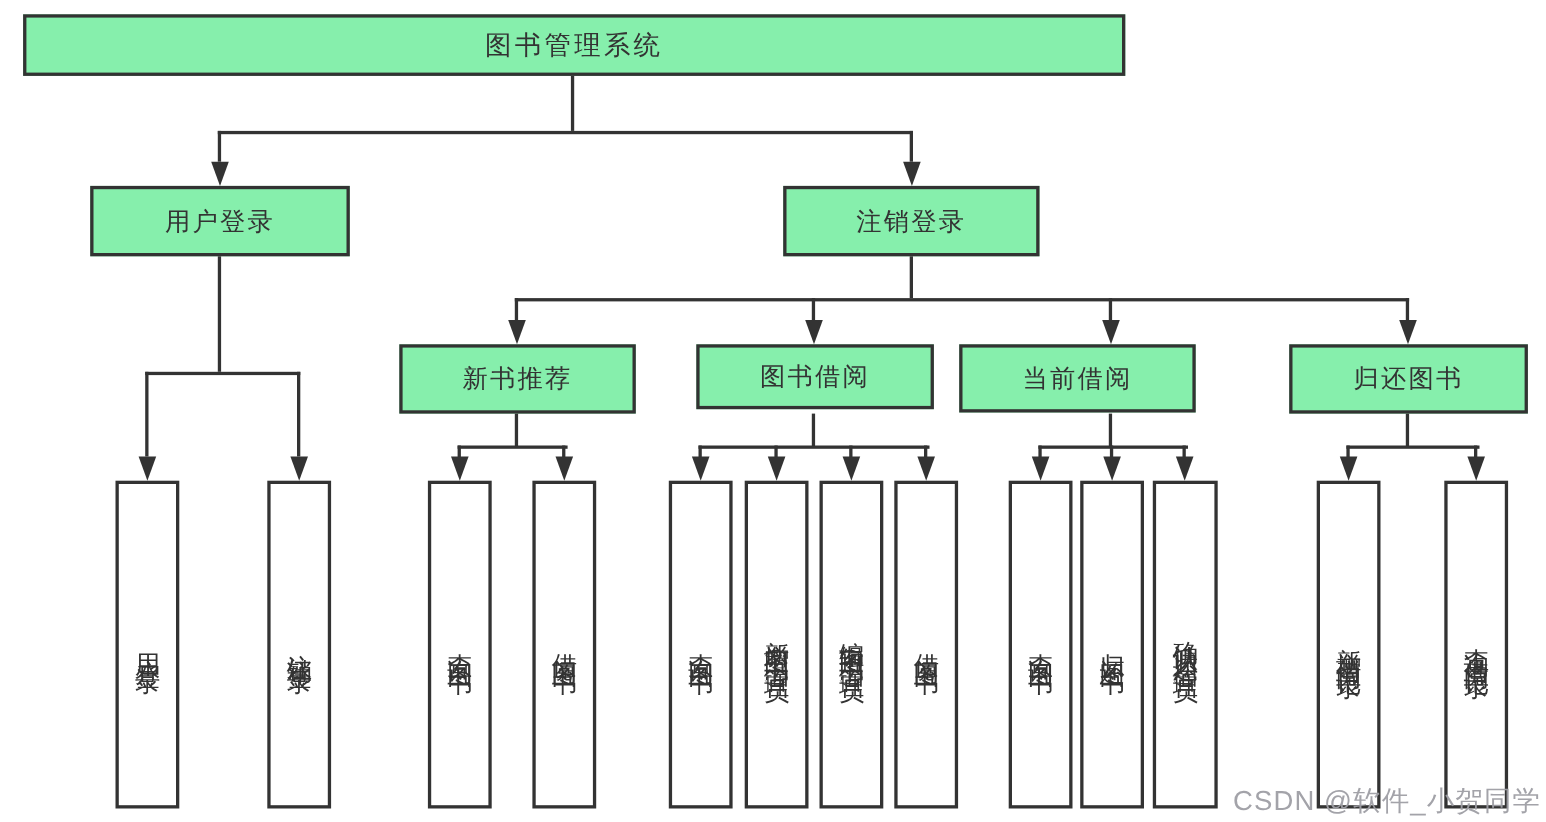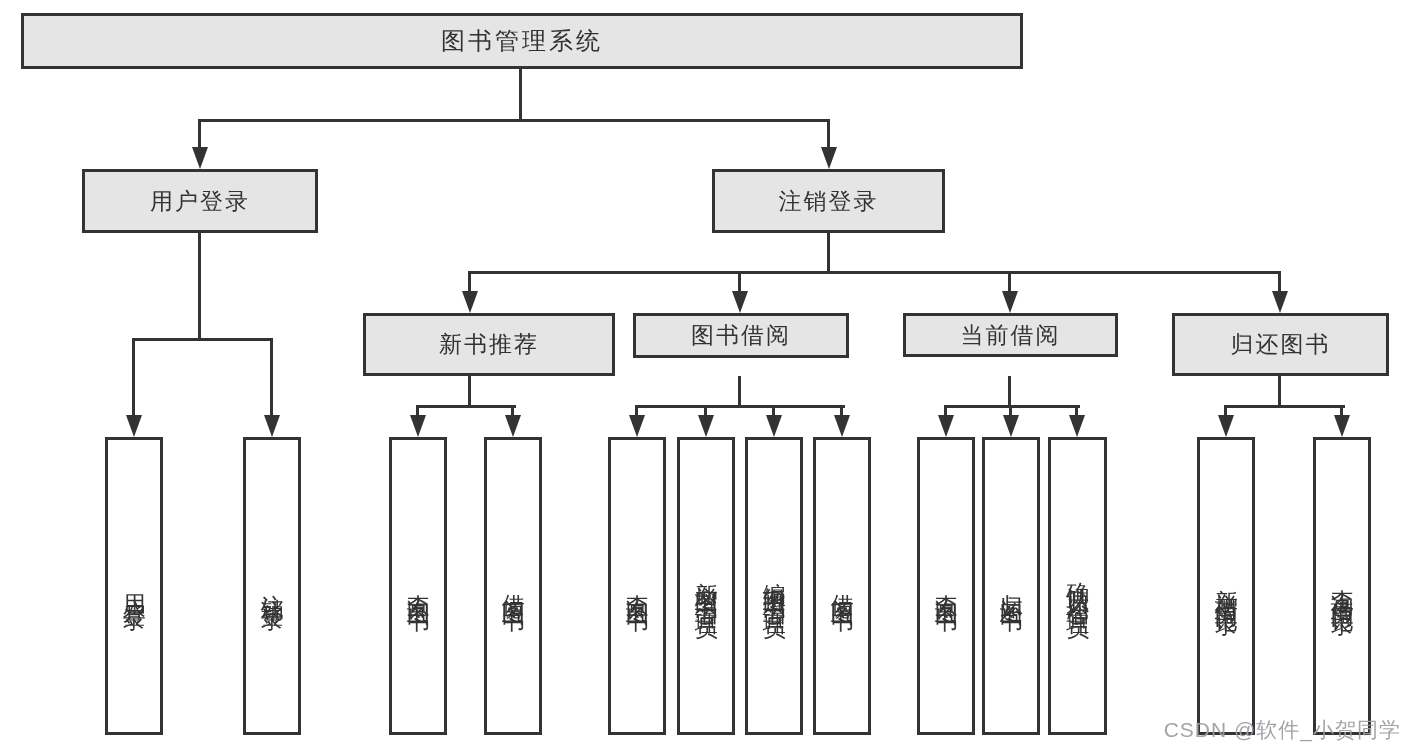--- a/index.html
+++ b/index.html
@@ -1,62 +1,62 @@
 <!DOCTYPE html>
 <html><head>
 <meta charset="utf-8">
 <style>
   html,body{margin:0;padding:0;background:#ffffff;}
   .canvas{
     position:relative;width:1405px;height:747px;background:#ffffff;overflow:hidden;
     font-family:"Liberation Sans","DejaVu Sans",sans-serif;color:#333333;
   }
   .box{
-    position:absolute;box-sizing:border-box;border:3px solid #333333;background:#e5e5e5;
+    position:absolute;box-sizing:border-box;border:3px solid #333333;background:#86efac;
     display:flex;align-items:center;justify-content:center;
     font-size:23px;letter-spacing:2px;color:#333333;white-space:nowrap;
   }
   .vbox{
     position:absolute;box-sizing:border-box;border:3px solid #333333;background:#ffffff;
     display:flex;align-items:center;justify-content:center;
     writing-mode:vertical-rl;text-orientation:mixed;
     font-size:23px;letter-spacing:5px;color:#333333;line-height:1.1;
   }
   .root-label{font-size:24px;letter-spacing:3px;}
   .vl{position:absolute;width:3px;background:#333333;}
   .hl{position:absolute;height:3px;background:#333333;}
   .ar{position:absolute;width:0;height:0;border-left:8px solid transparent;border-right:8px solid transparent;border-top:22px solid #333333;}
   .watermark{
     position:absolute;right:4px;bottom:3px;z-index:10;
-    font-size:21px;letter-spacing:1px;color:rgba(158,158,164,0.95);white-space:nowrap;margin-top:24px;
+    font-size:25px;letter-spacing:1px;color:rgba(158,158,164,0.95);white-space:nowrap;margin-top:24px;
   }
 </style>
 </head>
 <body>
 
 <div class="canvas">
 
   <div class="box" style="left:21px;top:13px;width:1002px;height:56px">
     <span class="root-label">图书管理系统</span>
   </div>
 
   <div class="box" style="left:82px;top:169px;width:236px;height:64px">
     <span>用户登录</span>
   </div>
   <div class="box" style="left:712px;top:169px;width:233px;height:64px">
     <span>注销登录</span>
   </div>
 
-  <div class="box" style="left:363px;top:313px;width:252px;height:63px">
+  <div class="box" style="left:363px;top:313px;width:215px;height:63px">
     <span>新书推荐</span>
   </div>
-  <div class="box" style="left:633px;top:313px;width:216px;height:45px">
+  <div class="box" style="left:633px;top:313px;width:216px;height:59px">
     <span>图书借阅</span>
   </div>
-  <div class="box" style="left:903px;top:313px;width:215px;height:44px">
+  <div class="box" style="left:872px;top:313px;width:215px;height:62px">
     <span>当前借阅</span>
   </div>
   <div class="box" style="left:1172px;top:313px;width:217px;height:63px">
     <span>归还图书</span>
   </div>
 
   <div class="vbox" style="left:105px;top:437px;width:58px;height:298px">
     <span>用户登录</span>
   </div>
   <div class="vbox" style="left:243px;top:437px;width:58px;height:298px">

